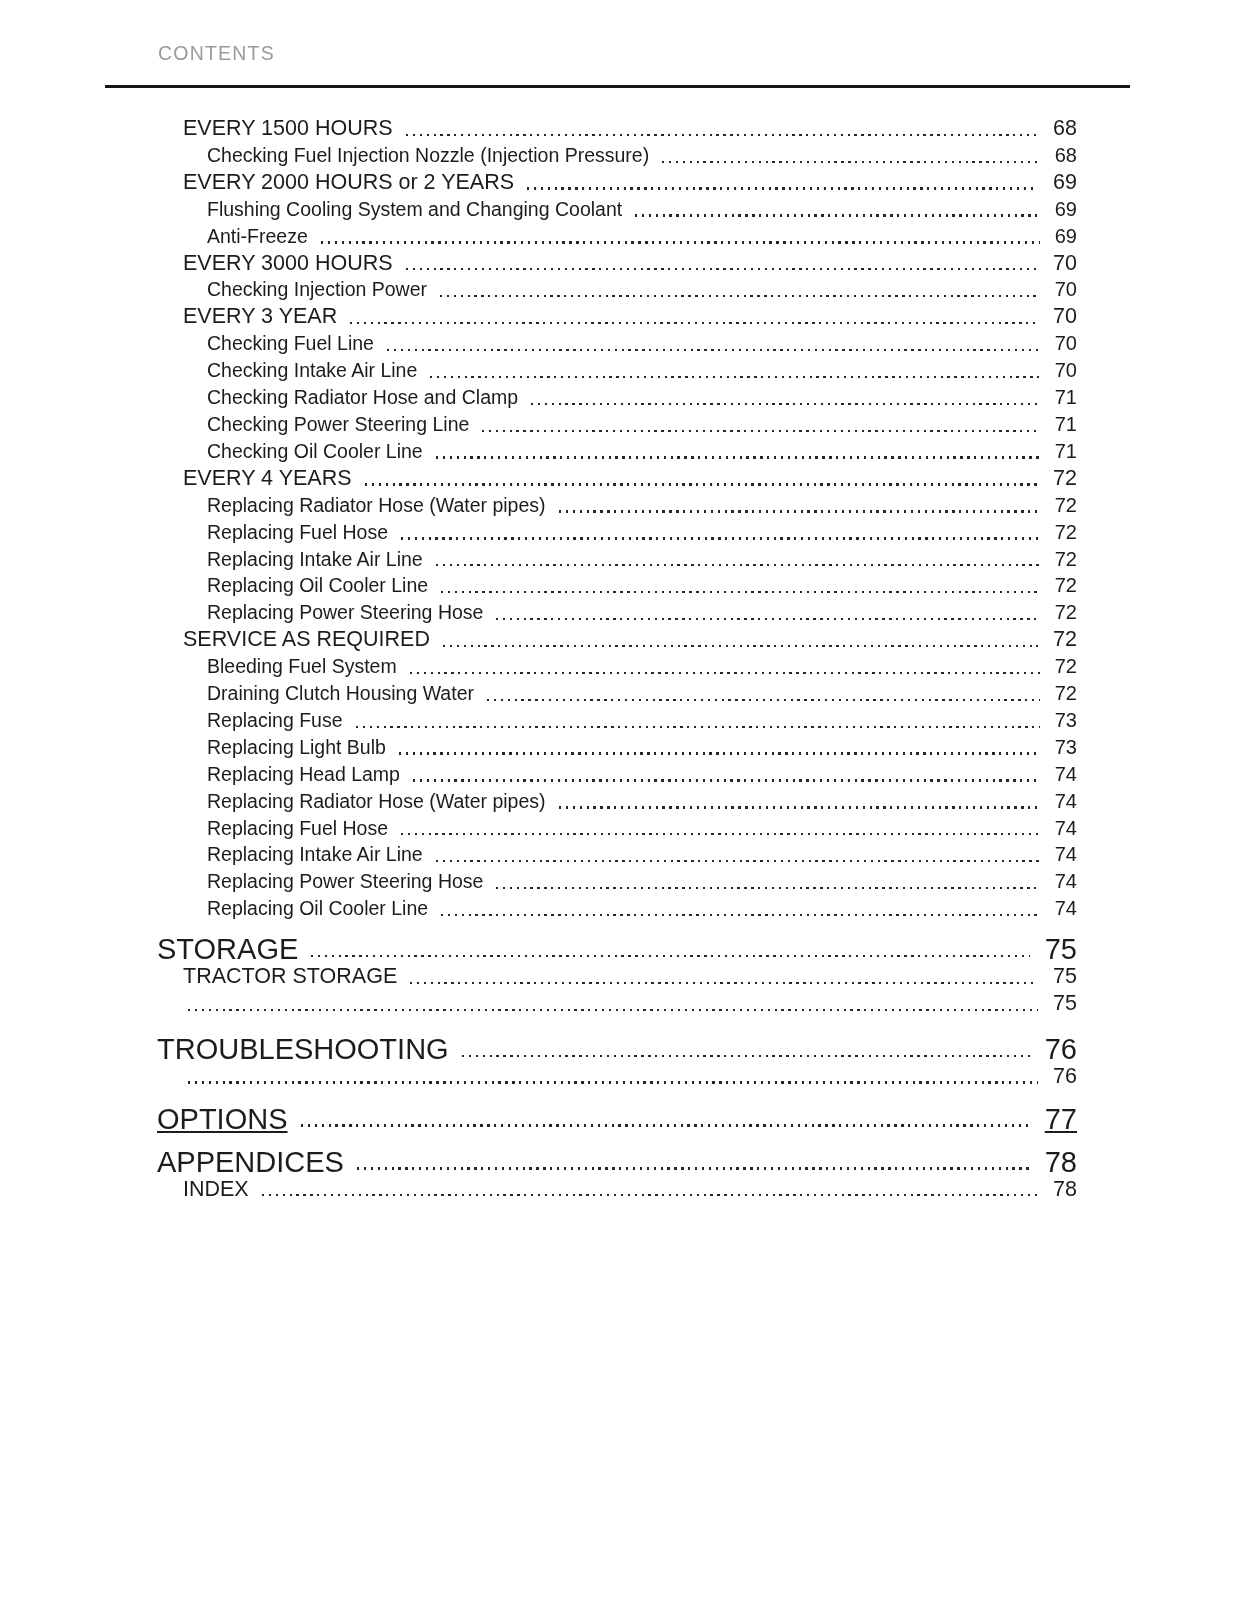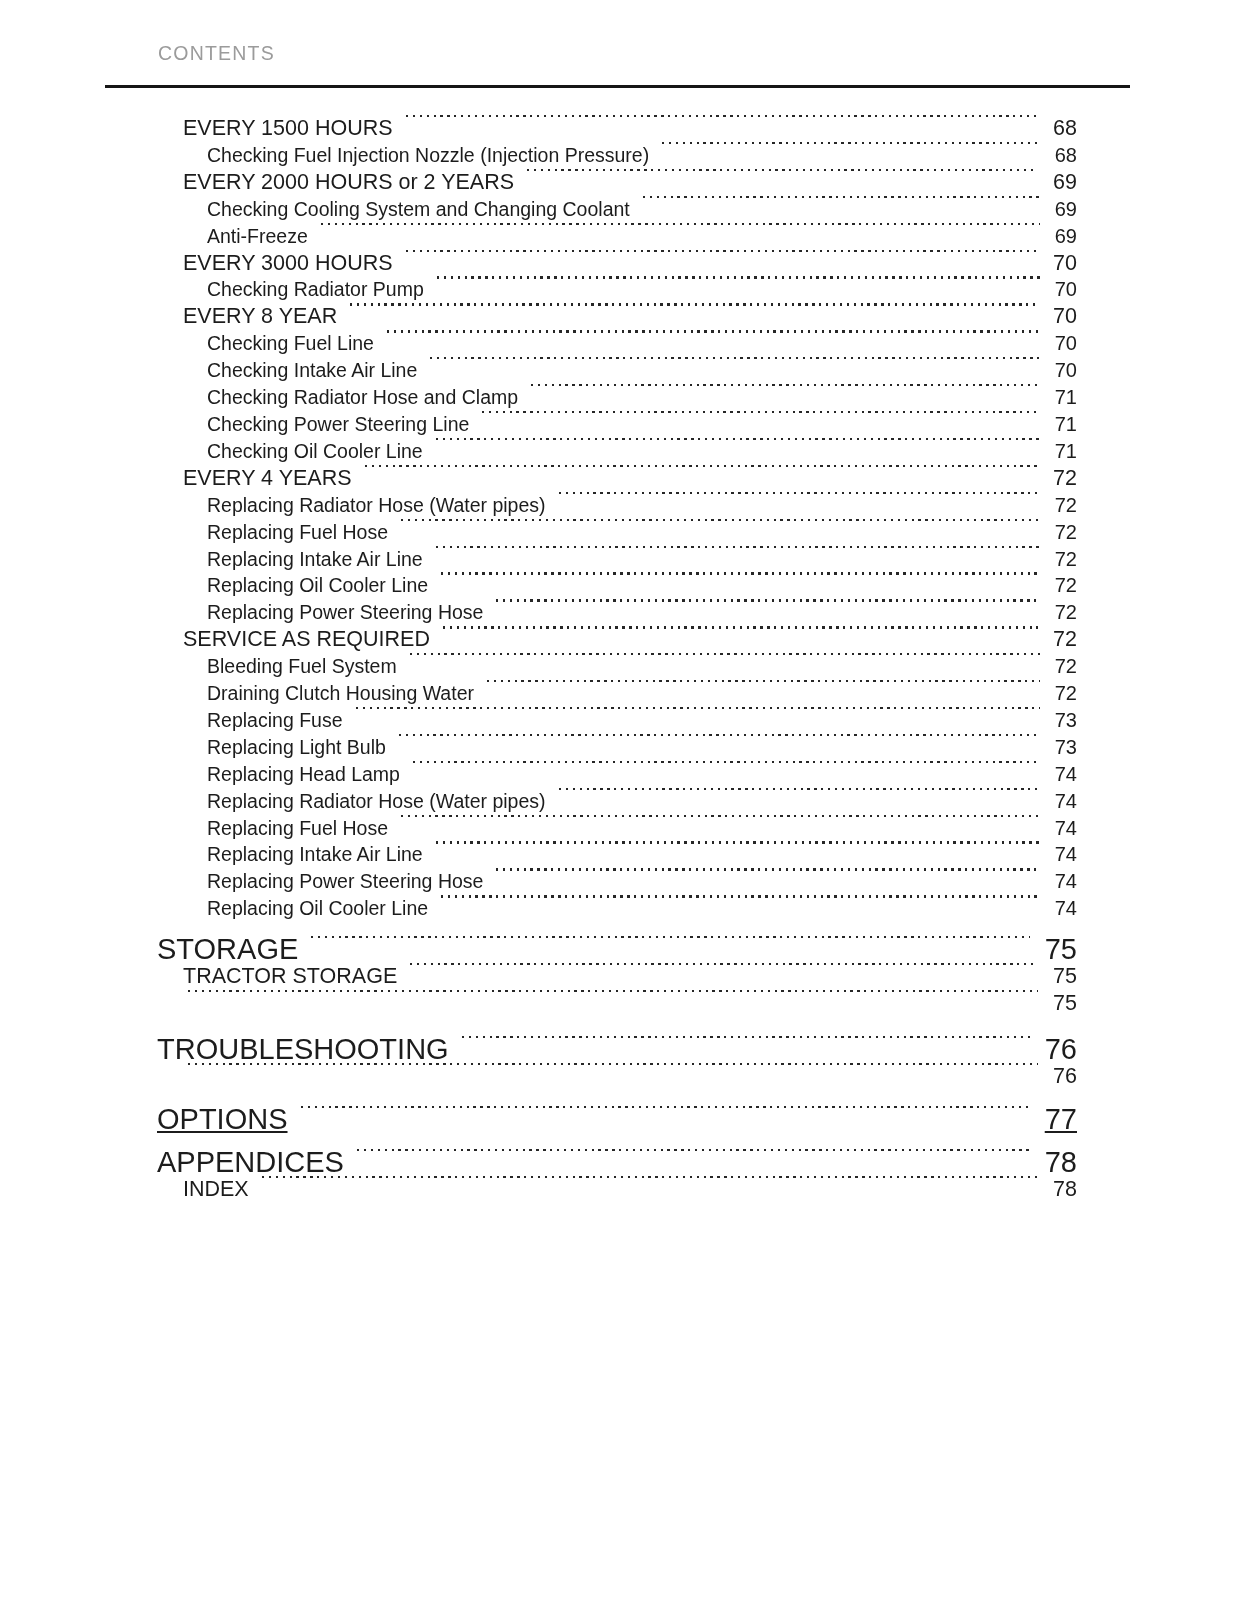--- a/index.html
+++ b/index.html
@@ -33,21 +33,21 @@
     padding-right: 53px; 
   }
   .toc-group { margin: 0; }
   .toc-group + .toc-group { margin-top: 13px; }
   .toc-group.g2 { margin-top: 14px; }
   .toc-group.g3 { margin-top: 19px; }
   .toc-group.g4 { margin-top: 16px; text-decoration: underline; }
   .toc-group.g5 { margin-top: 16px; }
   .toc-row {
     display: flex;
-    align-items: flex-start;
+    align-items: flex-end;
     line-height: 26.9px;
     white-space: nowrap;
     gap: 8px;
   }
   .toc-row .title { flex: 0 0 auto; }
   .toc-row .num  { flex: 0 0 auto; margin-left: 7px; }
   .toc-row .leader {
     flex: 1 1 auto;
     height: 2.3px;
     margin: 0 0 6px 5px;
@@ -77,41 +77,41 @@
             <span class="title">Checking Fuel Injection Nozzle (Injection Pressure)</span>
             <span class="leader"></span>
             <span class="num">68</span>
           </div>
           <div class="toc-row lvl2">
             <span class="title">EVERY 2000 HOURS or 2 YEARS</span>
             <span class="leader"></span>
             <span class="num">69</span>
           </div>
           <div class="toc-row lvl3">
-            <span class="title">Checking Cooling System and Changing Coolant</span>
+            <span class="title">Flushing Cooling System and Changing Coolant</span>
             <span class="leader"></span>
             <span class="num">69</span>
           </div>
           <div class="toc-row lvl3">
             <span class="title">Anti-Freeze</span>
             <span class="leader"></span>
             <span class="num">69</span>
           </div>
           <div class="toc-row lvl2">
             <span class="title">EVERY 3000 HOURS</span>
             <span class="leader"></span>
             <span class="num">70</span>
           </div>
           <div class="toc-row lvl3">
-            <span class="title">Checking Radiator Pump</span>
-            <span class="leader"></span>
-            <span class="num">70</span>
-          </div>
-          <div class="toc-row lvl2">
-            <span class="title">EVERY 8 YEAR</span>
+            <span class="title">Checking Injection Power</span>
+            <span class="leader"></span>
+            <span class="num">70</span>
+          </div>
+          <div class="toc-row lvl2">
+            <span class="title">EVERY 3 YEAR</span>
             <span class="leader"></span>
             <span class="num">70</span>
           </div>
           <div class="toc-row lvl3">
             <span class="title">Checking Fuel Line</span>
             <span class="leader"></span>
             <span class="num">70</span>
           </div>
           <div class="toc-row lvl3">
             <span class="title">Checking Intake Air Line</span>

